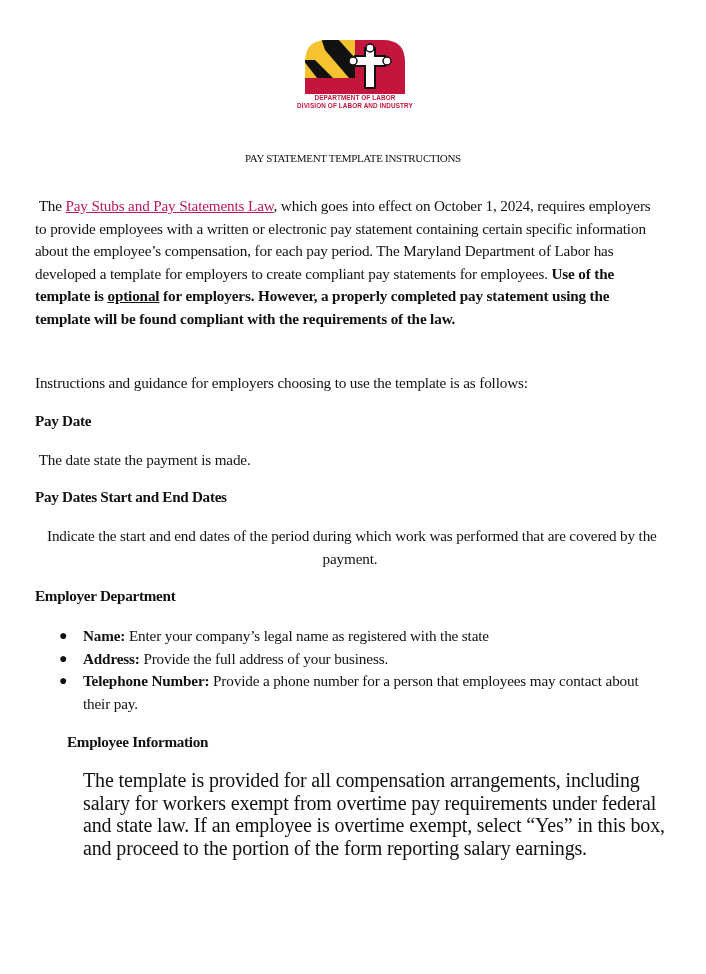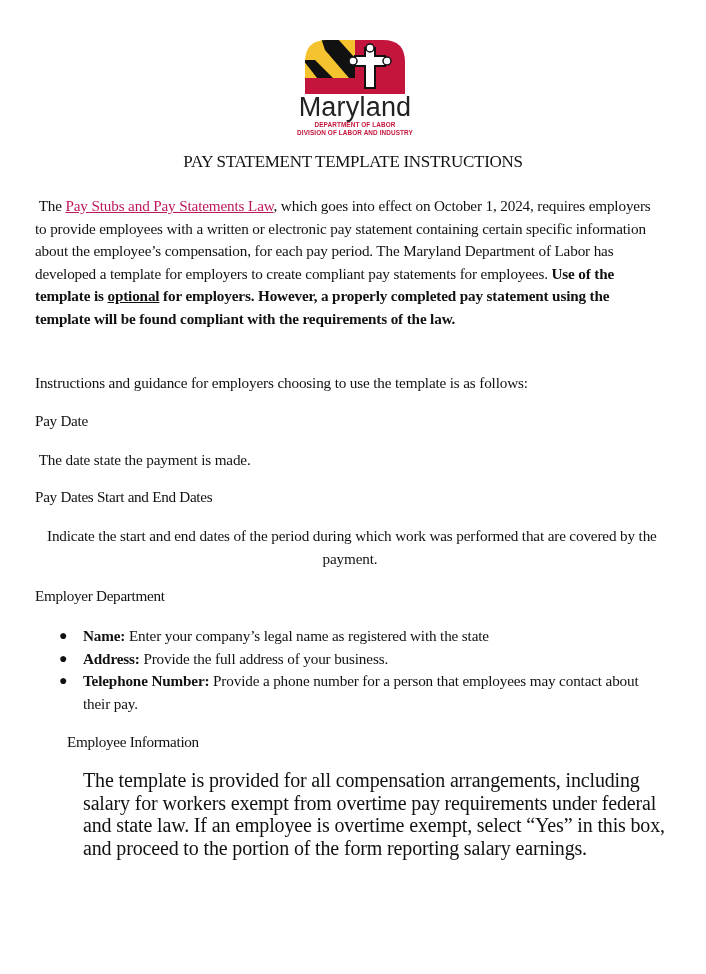--- a/index.html
+++ b/index.html
@@ -4,27 +4,27 @@
 <style>
   html, body { margin:0; padding:0; background:#ffffff; }
   body { width:706px; height:974px; position:relative; overflow:hidden;
          font-family:"Liberation Serif", "DejaVu Serif", serif; color:#111; }
   .logo { position:absolute; left:270px; top:38px; width:170px; height:110px; text-align:center; }
   .logo svg { display:block; margin:0 auto; }
   .logo .wordmark { font-family:"Liberation Sans", "DejaVu Sans", sans-serif; font-size:27px; color:#222;
                     letter-spacing:0.2px; line-height:27px; margin-top:0px; }
   .logo .sub { font-family:"Liberation Sans", "DejaVu Sans", sans-serif; font-weight:bold; color:#c4163c;
                font-size:6.4px; line-height:8px; letter-spacing:0.1px; }
-  .title { position:absolute; top:152px; left:0; width:706px; text-align:center; font-size:17px;
+  .title { position:absolute; top:152px; left:0; width:706px; text-align:center; font-size:11px;
            letter-spacing:-0.3px; }
   .p { position:absolute; left:35px; width:630px; font-size:15.2px; line-height:22.5px; letter-spacing:-0.15px; }
   .p a { color:#be185d; text-decoration:underline; }
   .b { font-weight:bold; }
   .u { text-decoration:underline; }
-  .h { position:absolute; left:35px; font-size:15.2px; font-weight:normal; letter-spacing:-0.3px; }
+  .h { position:absolute; left:35px; font-size:15.2px; font-weight:bold; letter-spacing:-0.3px; }
   ul.bullets { position:absolute; left:35px; top:625px; width:630px; margin:0; padding:0; list-style:none;
                font-size:15.2px; line-height:22.5px; letter-spacing:-0.15px; }
   ul.bullets li { position:relative; padding-left:48px; }
   ul.bullets li .dot { position:absolute; left:24px; top:0; font-size:14px; }
   .indent { position:absolute; left:83px; width:590px; font-size:20px; line-height:22.5px; letter-spacing:-0.15px; }
 </style>
 </head>
 <body>
 
 <div class="logo">
@@ -42,21 +42,20 @@
       <rect x="0" y="40" width="104" height="16" fill="#c4163c"></rect>
       <rect x="52" y="40" width="52" height="16" fill="#c4163c"></rect>
       <rect x="0" y="40" width="52" height="16" fill="#c4163c"></rect>
 
       <path d="M62 10 h10 v8 h10 v10 h-10 v22 h-10 v-22 h-10 v-10 h10 z" fill="#ffffff" stroke="#111" stroke-width="2"></path>
       <circle cx="67" cy="10" r="4" fill="#fff" stroke="#111" stroke-width="1.5"></circle>
       <circle cx="84" cy="23" r="4" fill="#fff" stroke="#111" stroke-width="1.5"></circle>
       <circle cx="50" cy="23" r="4" fill="#fff" stroke="#111" stroke-width="1.5"></circle>
     </g>
   </svg>
-  <div class="wordmark">Maryland</div>
   <div class="sub">DEPARTMENT OF LABOR</div>
   <div class="sub">DIVISION OF LABOR AND INDUSTRY</div>
 </div>
 
 <div class="title">PAY STATEMENT TEMPLATE INSTRUCTIONS</div>
 
 <div class="p" style="top:195px;">&nbsp;<span>The </span><a>Pay Stubs and Pay Statements Law</a><span>, which goes into effect on October 1, 2024, requires employers to provide employees with a written or electronic pay statement containing certain specific information about the employee’s compensation, for each pay period. The Maryland Department of Labor has developed a  template for employers to create compliant pay statements for employees. </span><span class="b">Use of the template is </span><span class="b u">optional</span><span class="b"> for employers. However, a properly completed pay statement using the template will be found compliant with the requirements of the law.</span></div>
 
 <div class="p" style="top:372px;">Instructions and guidance for employers choosing to use the template is as follows:</div>
 

